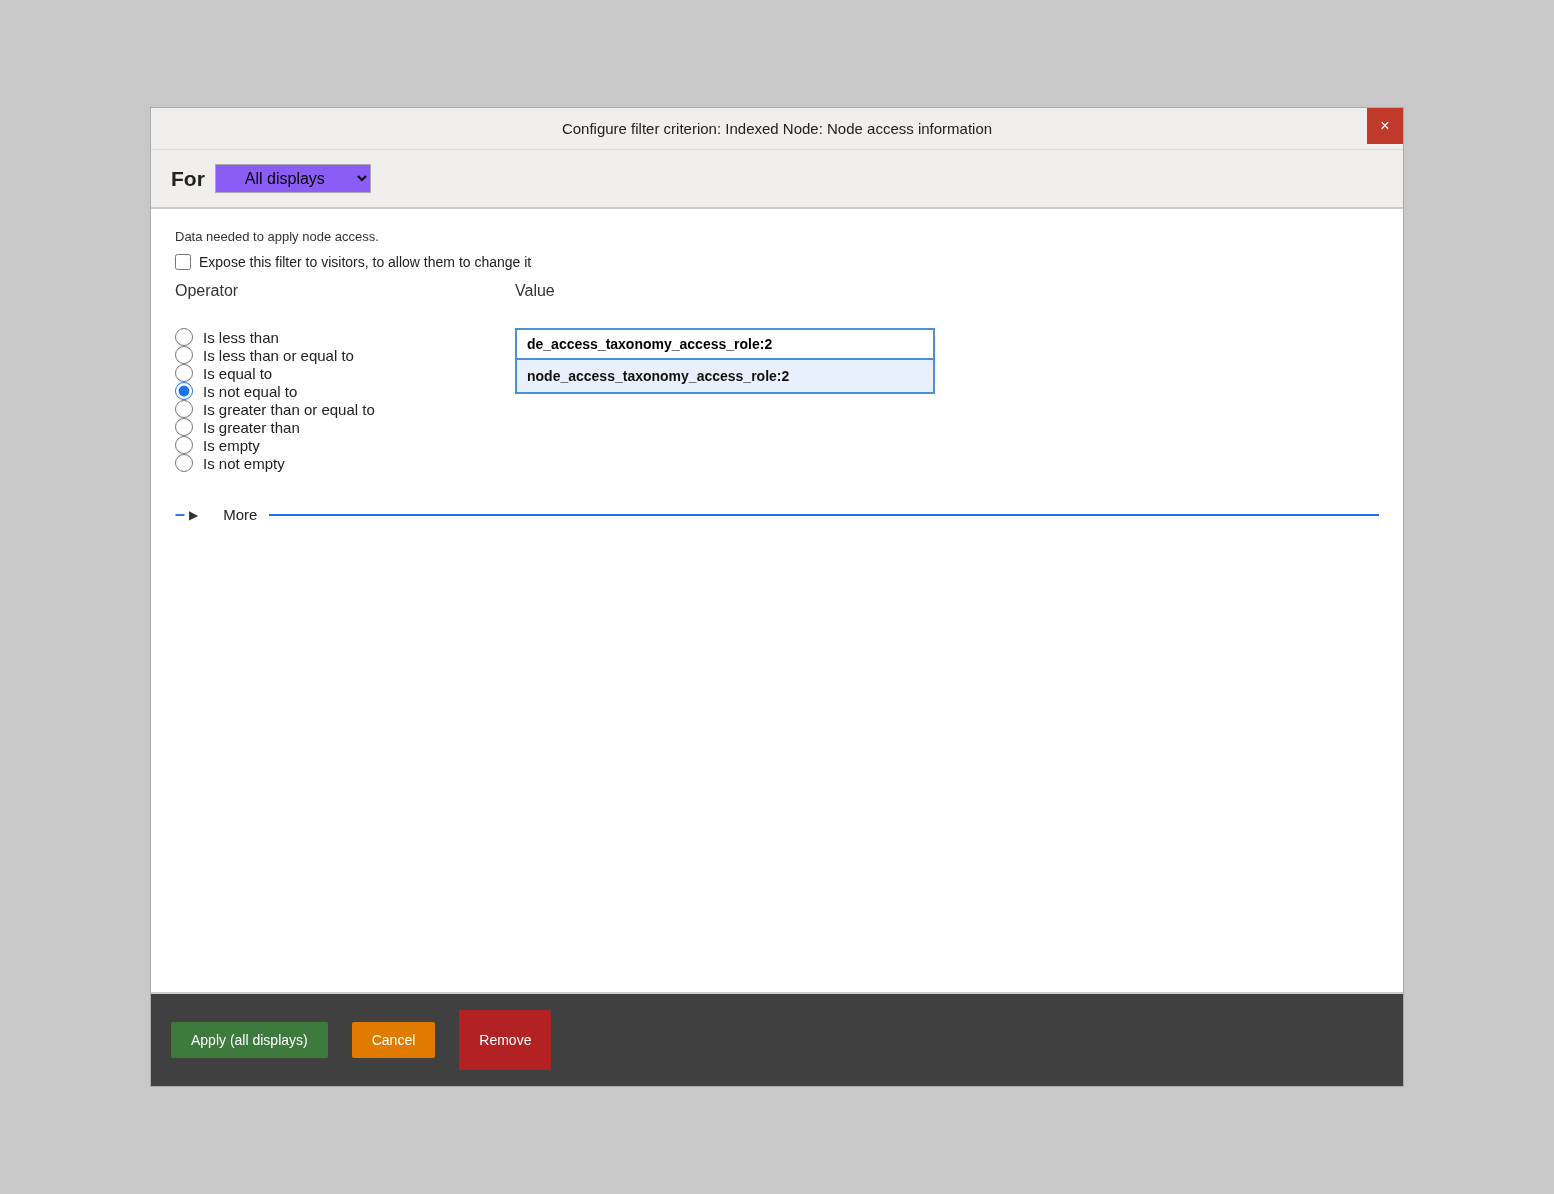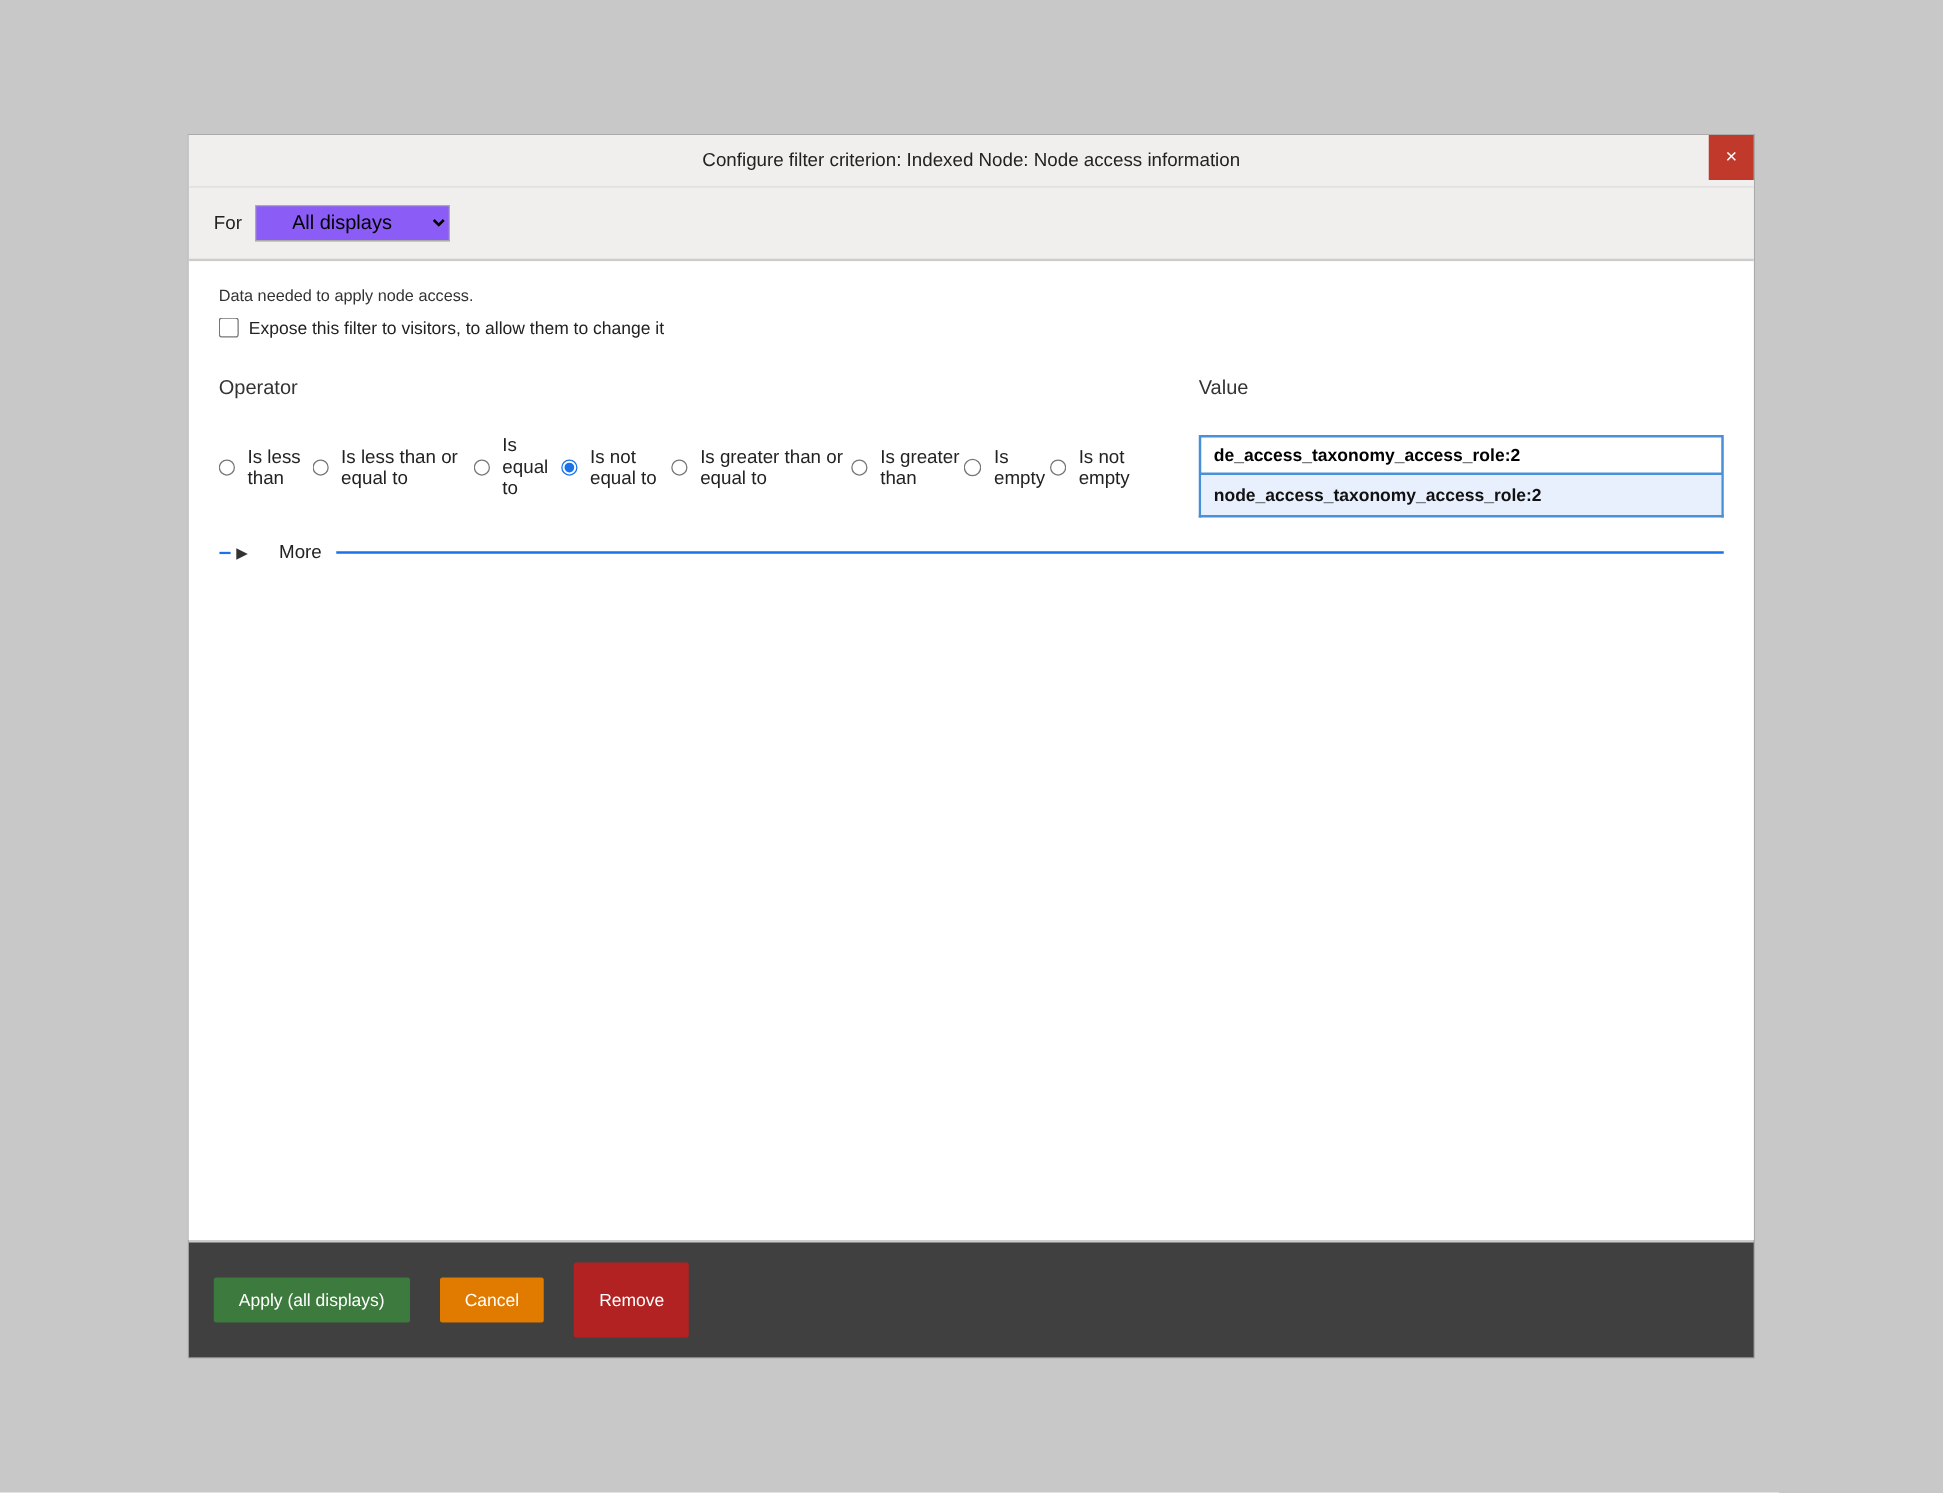--- a/index.html
+++ b/index.html
@@ -51,22 +51,23 @@
     }
     .for-row {
       display: flex;
       align-items: center;
       gap: 10px;
       padding: 14px 20px;
       background: #f0efee;
       border-bottom: 2px solid #ccc;
     }
     .for-label {
-      font-size: 15px;
-      color: #222;
+      font-size: 21px;
+      color: #222;
+      font-weight: bold;
     }
     .for-select {
       padding: 4px 28px 4px 25px;
       border: 1px solid #aaa;
       background: #8b5cf6;
       font-size: 16px;
       appearance: auto;
       cursor: pointer;
       min-width: 140px;
     }
@@ -78,21 +79,21 @@
     }
     .info-text {
       font-size: 13px;
       color: #333;
       margin-bottom: 10px;
     }
     .expose-row {
       display: flex;
       align-items: center;
       gap: 8px;
-      margin-bottom: 32px;
+      margin-bottom: 12px;
     }
     .expose-checkbox {
       width: 16px;
       height: 16px;
       cursor: pointer;
     }
     .expose-label {
       font-size: 14px;
       color: #222;
     }
@@ -104,21 +105,21 @@
     .operator-section {
       min-width: 300px;
     }
     .section-heading {
       font-size: 16px;
       color: #333;
       margin-bottom: 28px;
     }
     .radio-group {
       display: flex;
-      flex-direction: row;
+      flex-direction: column;
       gap: 0;
     }
     .radio-item {
       display: flex;
       align-items: center;
       gap: 10px;
       cursor: pointer;
     }
     .radio-item input[type="radio"] {
       width: 18px;

